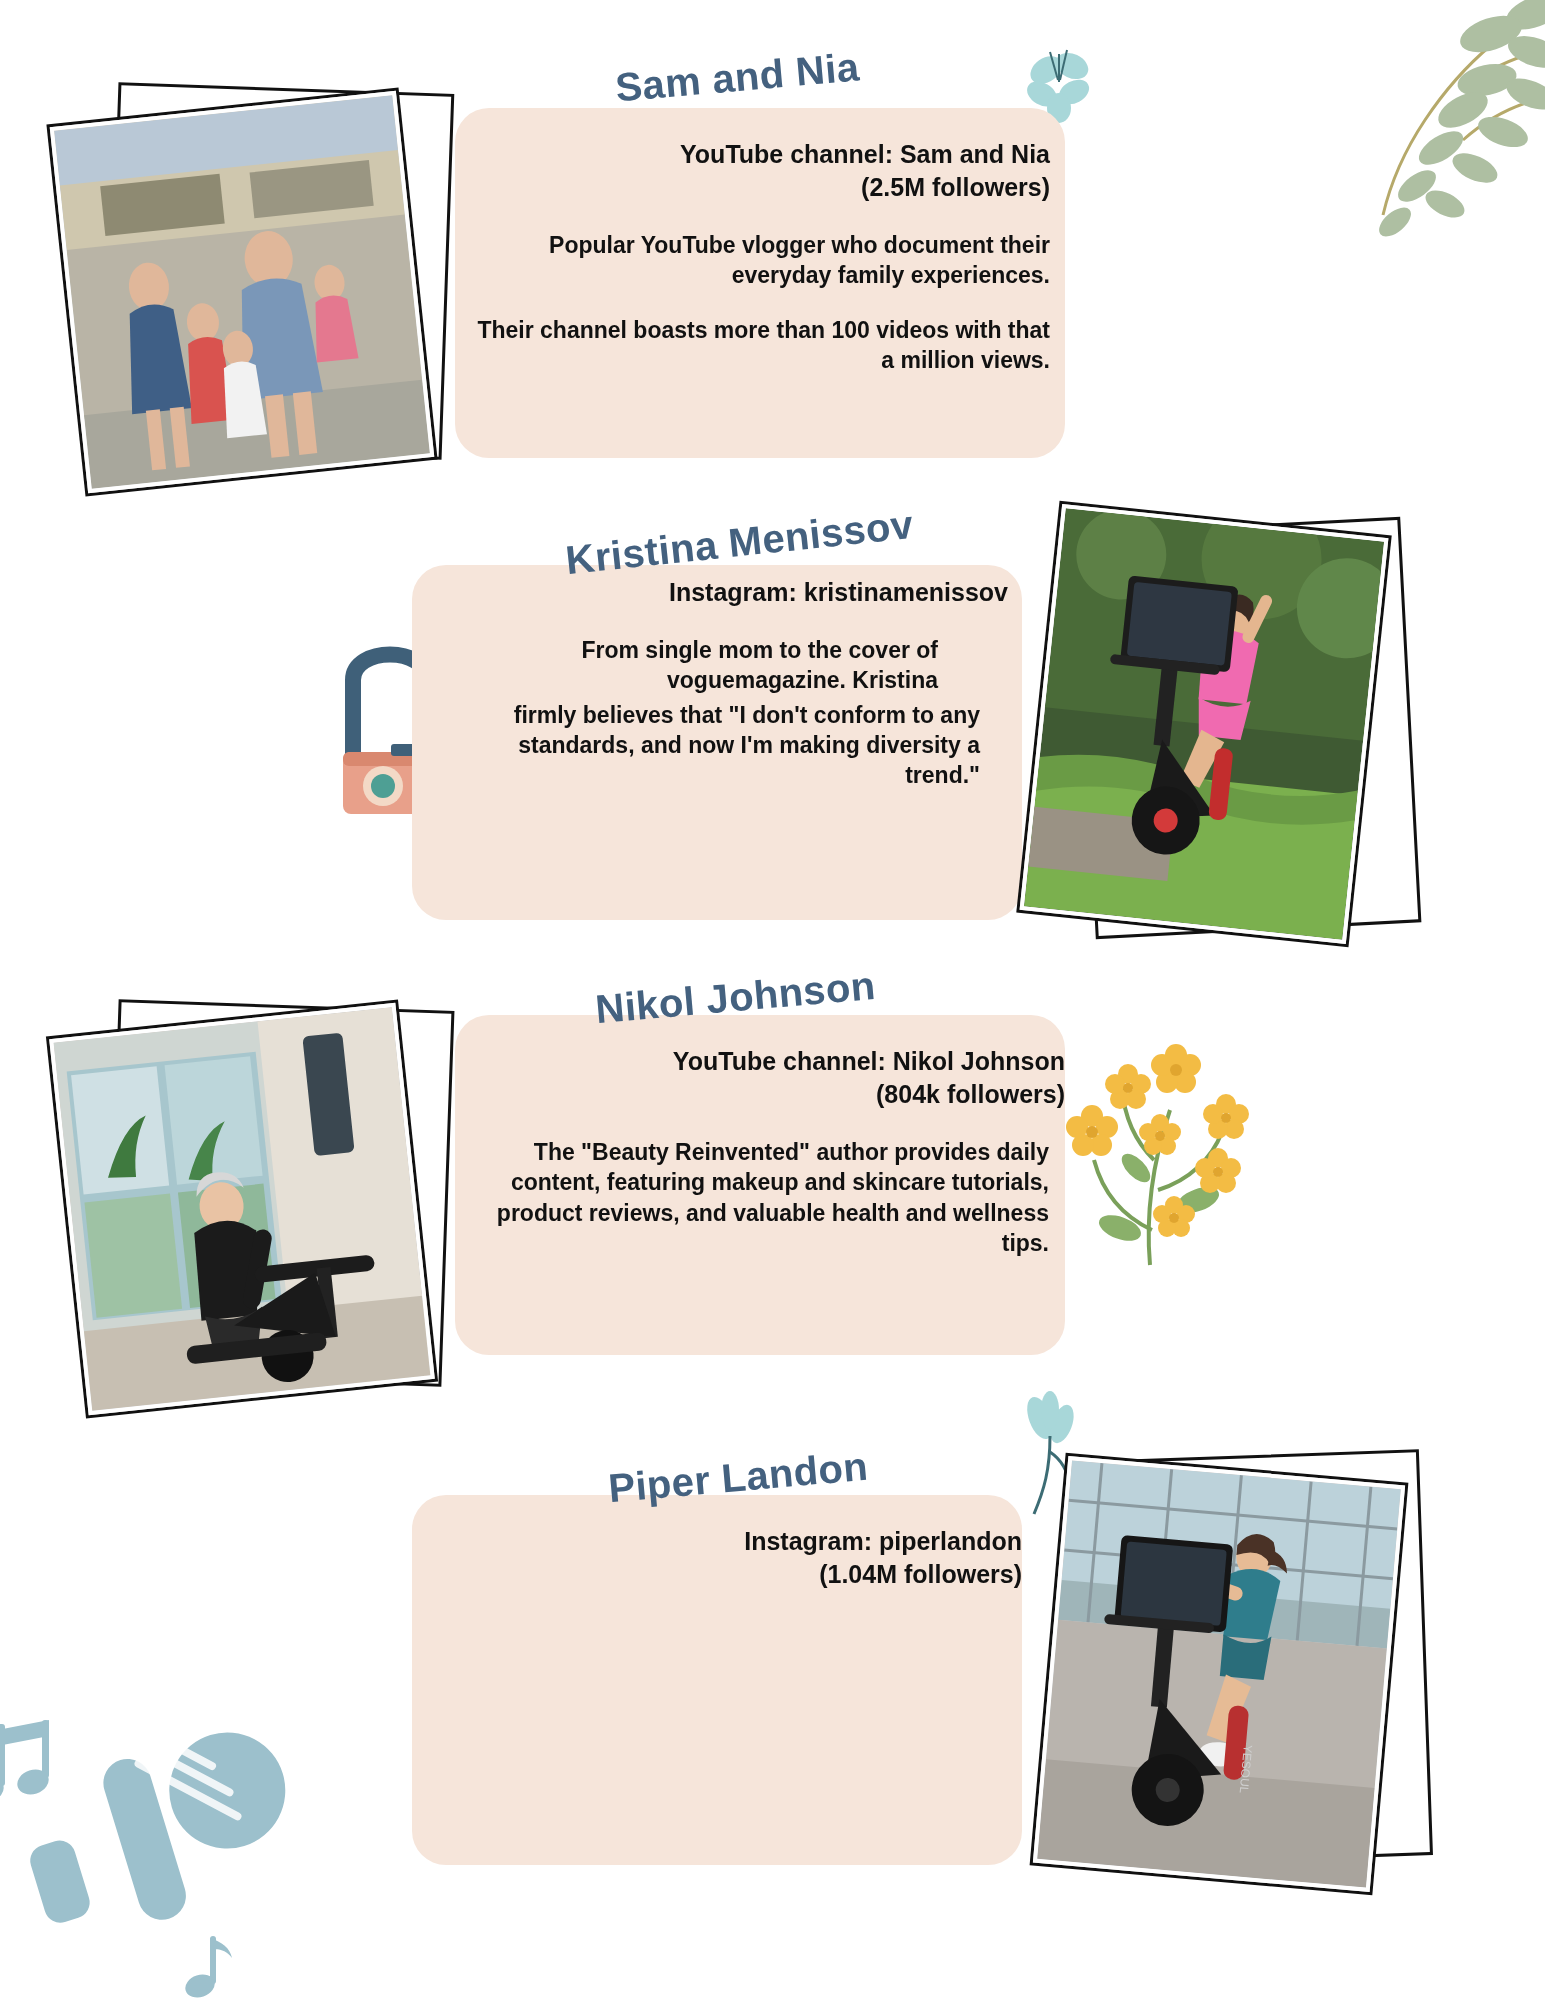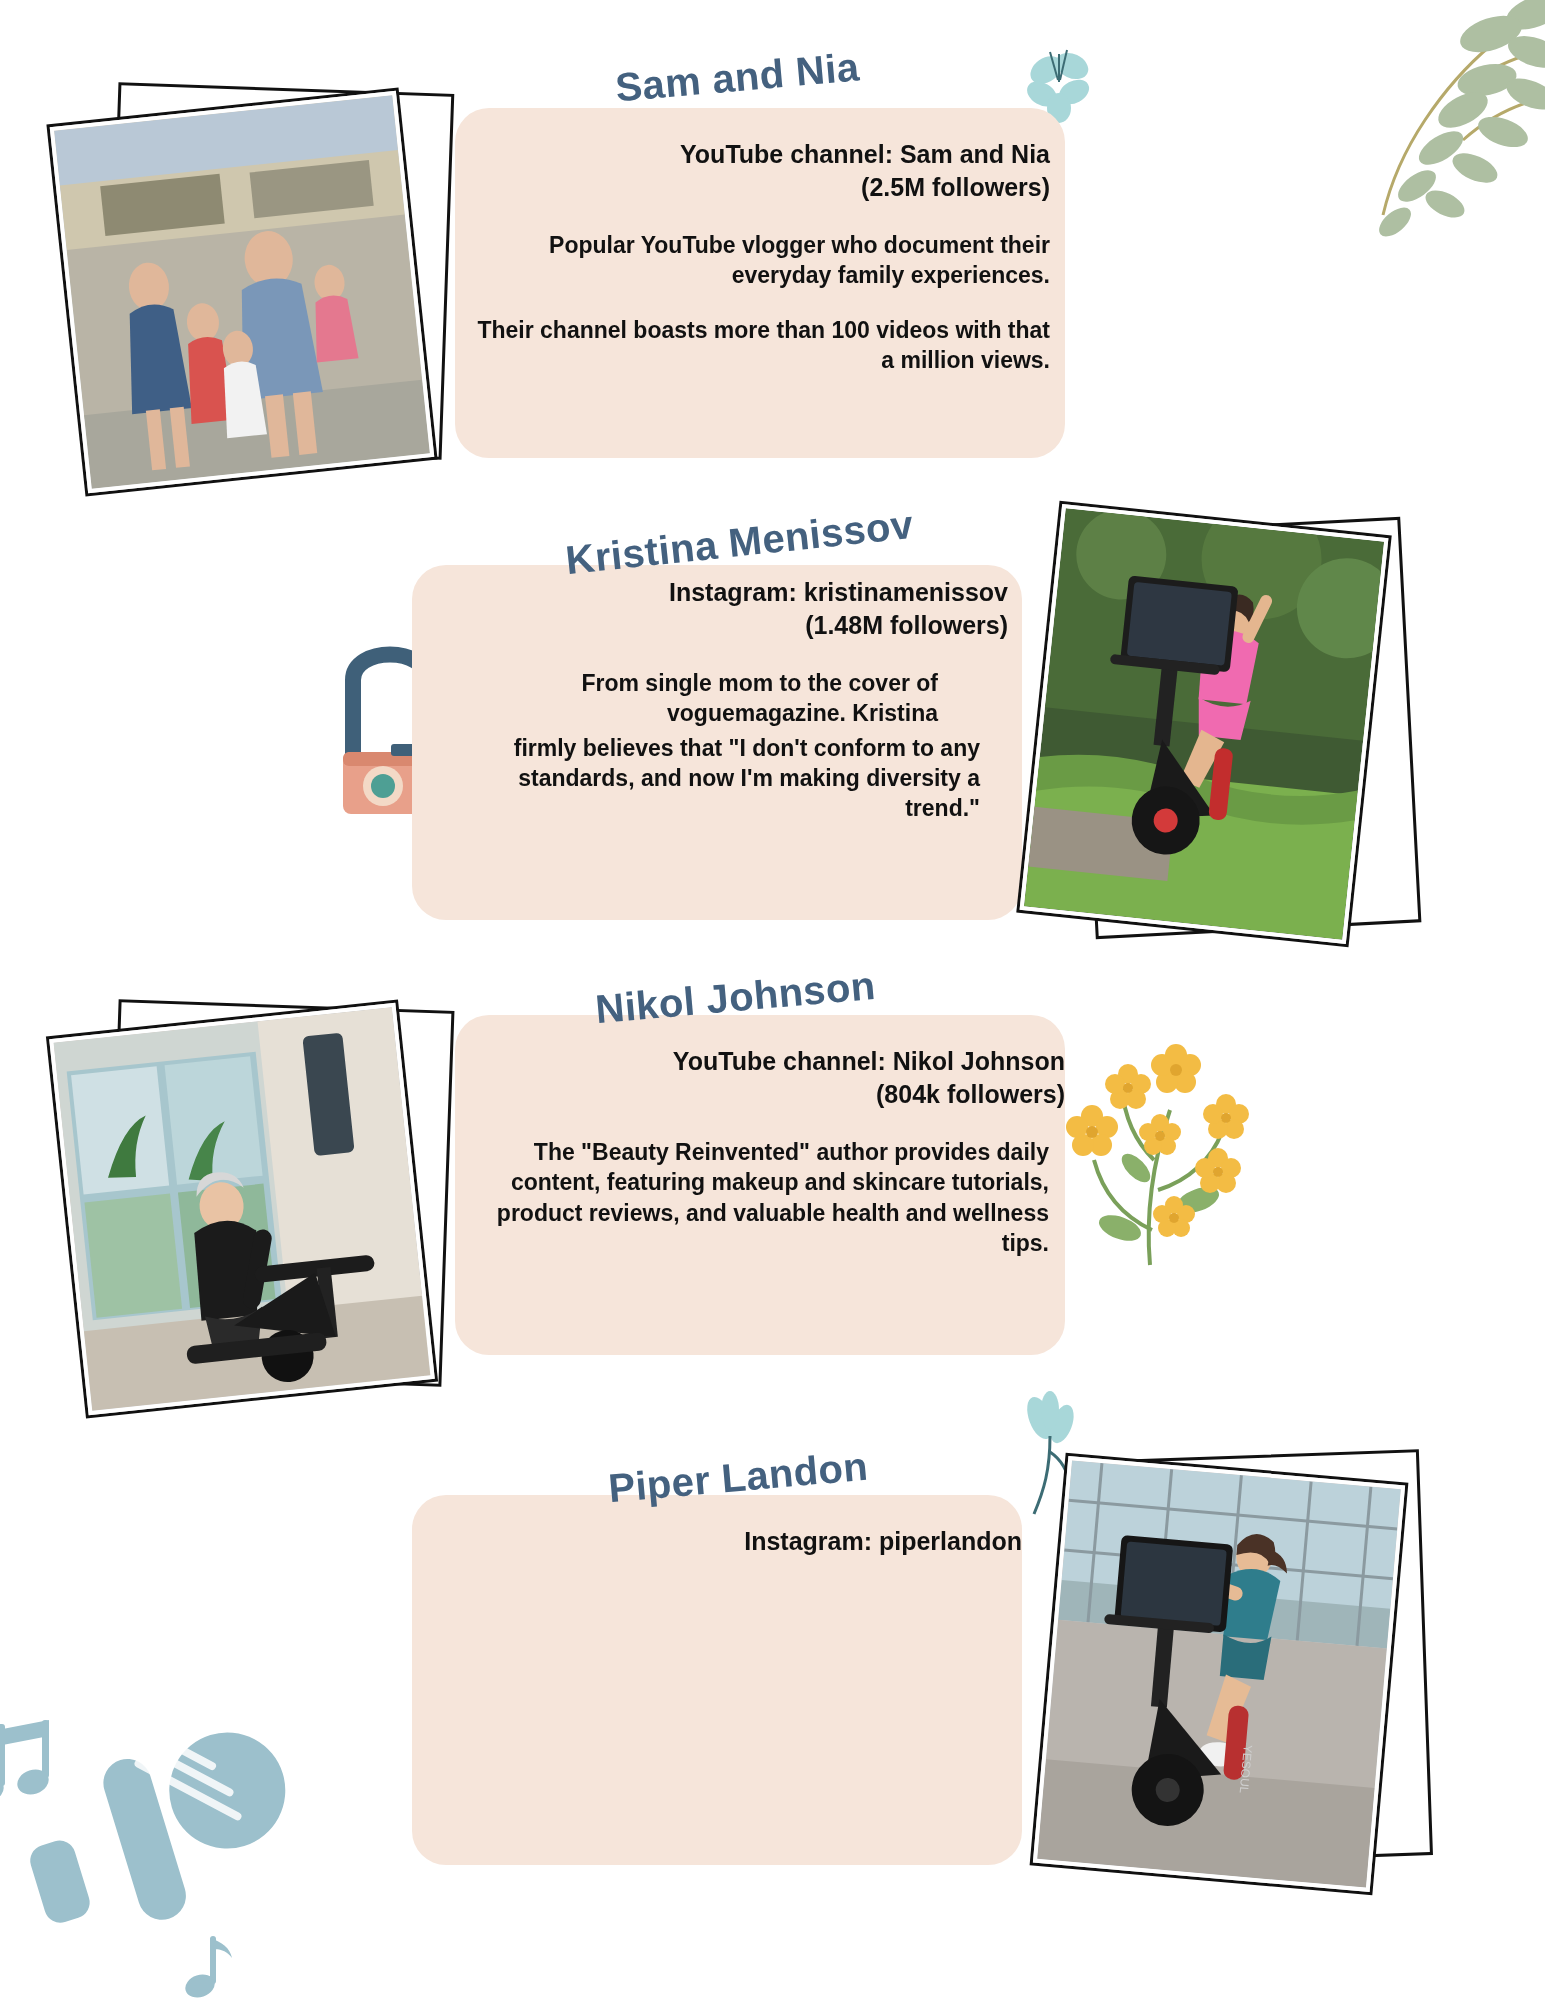--- a/index.html
+++ b/index.html
@@ -297,21 +297,20 @@
 </div>
 
 <div class="card" style="left:412px; top:565px; width:610px; height:355px;"></div>
 
 <div class="title" style="left:565px; top:520px; transform:rotate(-6deg);">
   <span>Kristina Menissov</span>
 </div>
 
 <div class="card-text" style="left:430px; top:576px; width:578px;">
   <div class="handle">Instagram: kristinamenissov</div>
-  <div class="followers">(1.48M followers)</div>
   <div class="desc" style="padding:0 70px;">From single mom to the cover of voguemagazine. Kristina</div>
   <div class="desc" style="margin-top:4px; padding:0 28px;">firmly believes that "I don't conform to any standards, and now I'm making diversity a trend."</div>
 </div>
 
 <div class="frame-outline" style="left:1085px; top:525px; width:320px; height:400px; transform:rotate(-3deg);"></div>
 <div class="photo" style="left:1040px; top:520px; width:320px; height:400px; transform:rotate(6deg);">
   <svg class="inner" viewBox="0 0 320 400" preserveAspectRatio="none">
     <rect width="320" height="400" fill="#3f5a33"></rect>
     <rect width="320" height="200" fill="#4a6b38"></rect>
     <circle cx="60" cy="40" r="45" fill="#5d8046"></circle>
@@ -382,20 +381,21 @@
 </div>
 
 <div class="card" style="left:412px; top:1495px; width:610px; height:370px;"></div>
 
 <div class="title" style="left:608px; top:1455px; transform:rotate(-5deg);">
   <span>Piper Landon</span>
 </div>
 
 <div class="card-text" style="left:420px; top:1525px; width:602px;">
   <div class="handle">Instagram: piperlandon</div>
+  <div class="followers">(1.04M followers)</div>
 </div>
 
 <div class="frame-outline" style="left:1090px; top:1455px; width:330px; height:400px; transform:rotate(-2deg);"></div>
 <div class="photo" style="left:1050px; top:1470px; width:330px; height:400px; transform:rotate(5deg);">
   <svg class="inner" viewBox="0 0 330 400" preserveAspectRatio="none">
     <rect width="330" height="400" fill="#c9cdd0"></rect>
     <rect width="330" height="150" fill="#bcd2da"></rect>
     <rect y="120" width="330" height="40" fill="#9fb5b9"></rect>
     <g stroke="#8b9aa0" stroke-width="3">
       <path d="M0 40 H330"></path>

